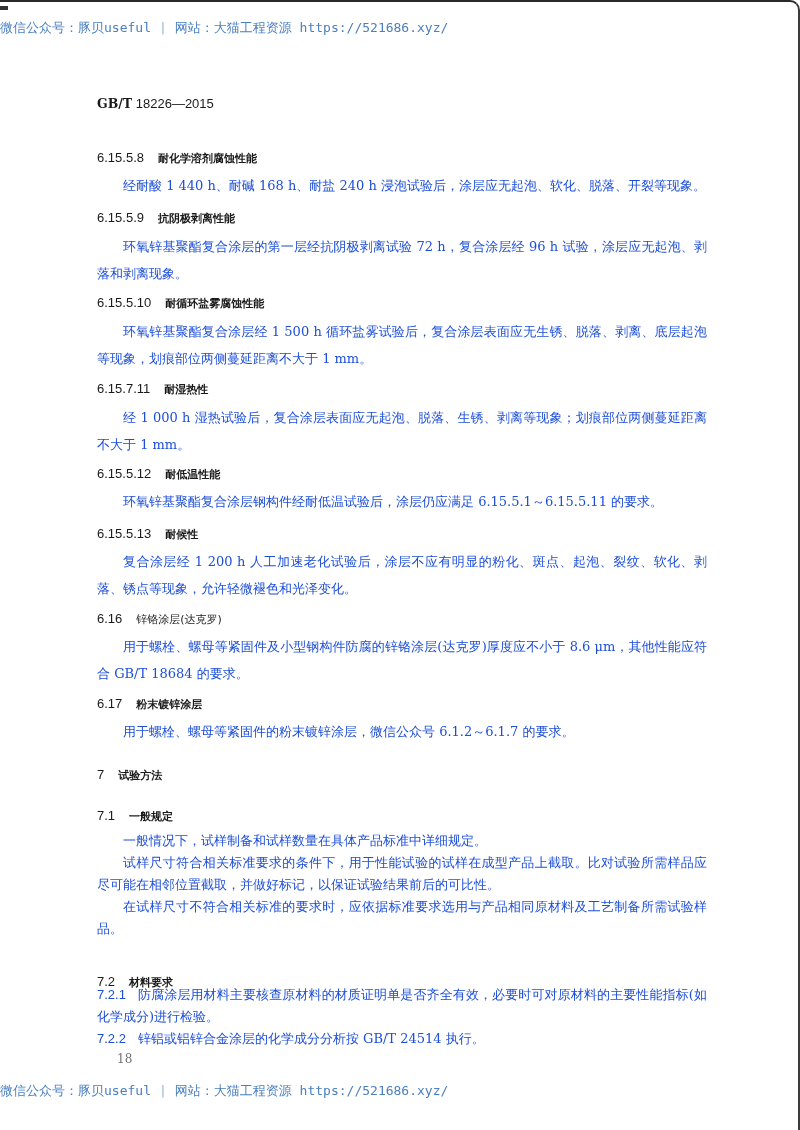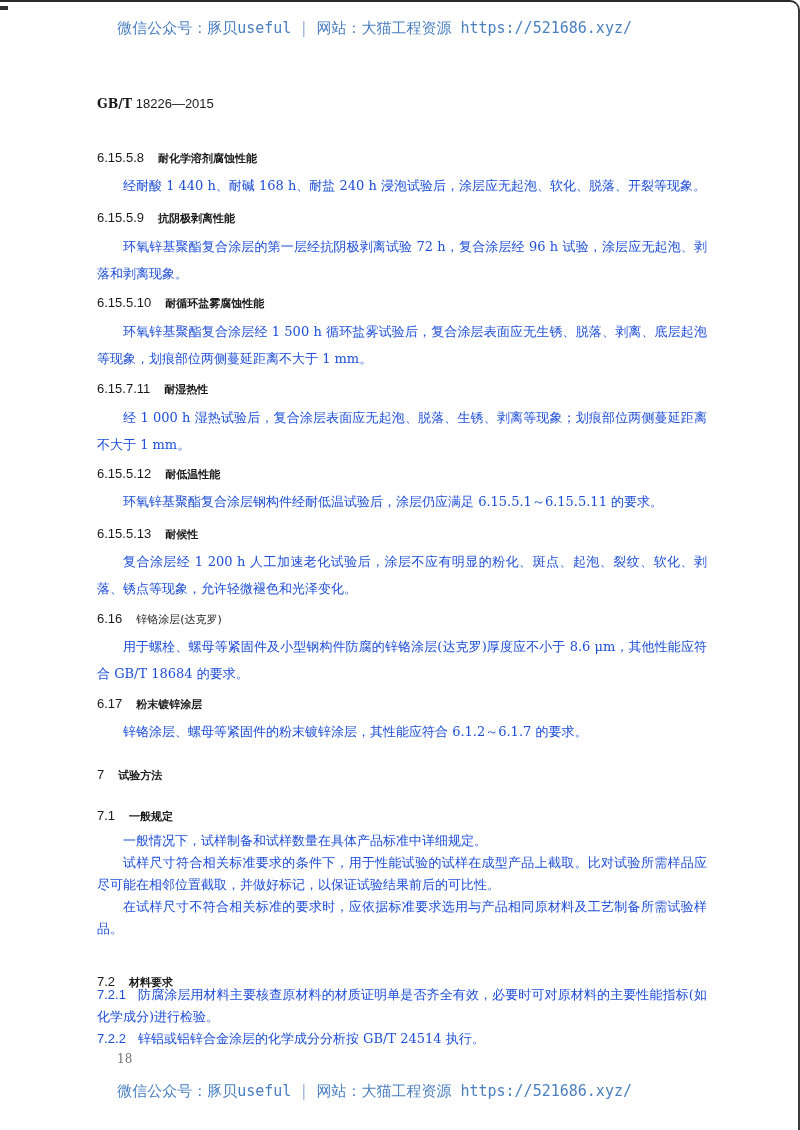--- a/index.html
+++ b/index.html
@@ -27,23 +27,23 @@
     .scan-mark {
       position: absolute;
       left: 0; top: 6px;
       width: 8px; height: 4px;
       background: #333;
     }
     .watermark {
       position: absolute;
       left: 0;
       width: 632px;
-      text-align: right;
+      text-align: left;
       font-family: "DejaVu Sans Mono", "Liberation Mono", monospace;
-      font-size: 15px;
+      font-size: 13px;
       color: #4a7fc0;
       letter-spacing: 0px;
       white-space: nowrap;
     }
     .watermark .sep {
       color: #9ab4d8;
       margin: 0 8px;
     }
     .wm-top { top: 19px; }
     .wm-bottom { top: 1082px; }
@@ -164,21 +164,21 @@
   <div class="para" style="top:548px;">复合涂层经 1 200 h 人工加速老化试验后，涂层不应有明显的粉化、斑点、起泡、裂纹、软化、剥落、锈点等现象，允许轻微褪色和光泽变化。</div>
 
   <div class="heading" style="top:611px;">
     <span class="num">6.16</span><span class="title" style="font-weight:normal;font-family:'DejaVu Sans',sans-serif;">锌铬涂层(达克罗)</span>
   </div>
   <div class="para" style="top:633px;">用于螺栓、螺母等紧固件及小型钢构件防腐的锌铬涂层(达克罗)厚度应不小于 8.6 μm，其他性能应符合 GB/T 18684 的要求。</div>
 
   <div class="heading" style="top:696px;">
     <span class="num">6.17</span><span class="title">粉末镀锌涂层</span>
   </div>
-  <div class="para" style="top:718px;">锌铬涂层、螺母等紧固件的粉末镀锌涂层，其性能应符合 6.1.2～6.1.7 的要求。</div>
+  <div class="para" style="top:718px;">用于螺栓、螺母等紧固件的粉末镀锌涂层，微信公众号 6.1.2～6.1.7 的要求。</div>
 
   <div class="heading" style="top:767px;">
     <span class="num">7</span><span class="title">试验方法</span>
   </div>
 
   <div class="heading" style="top:808px;">
     <span class="num">7.1</span><span class="title">一般规定</span>
   </div>
   <div class="para tight" style="top:830px;">一般情况下，试样制备和试样数量在具体产品标准中详细规定。</div>
   <div class="para tight" style="top:852px;">试样尺寸符合相关标准要求的条件下，用于性能试验的试样在成型产品上截取。比对试验所需样品应尽可能在相邻位置截取，并做好标记，以保证试验结果前后的可比性。</div>

